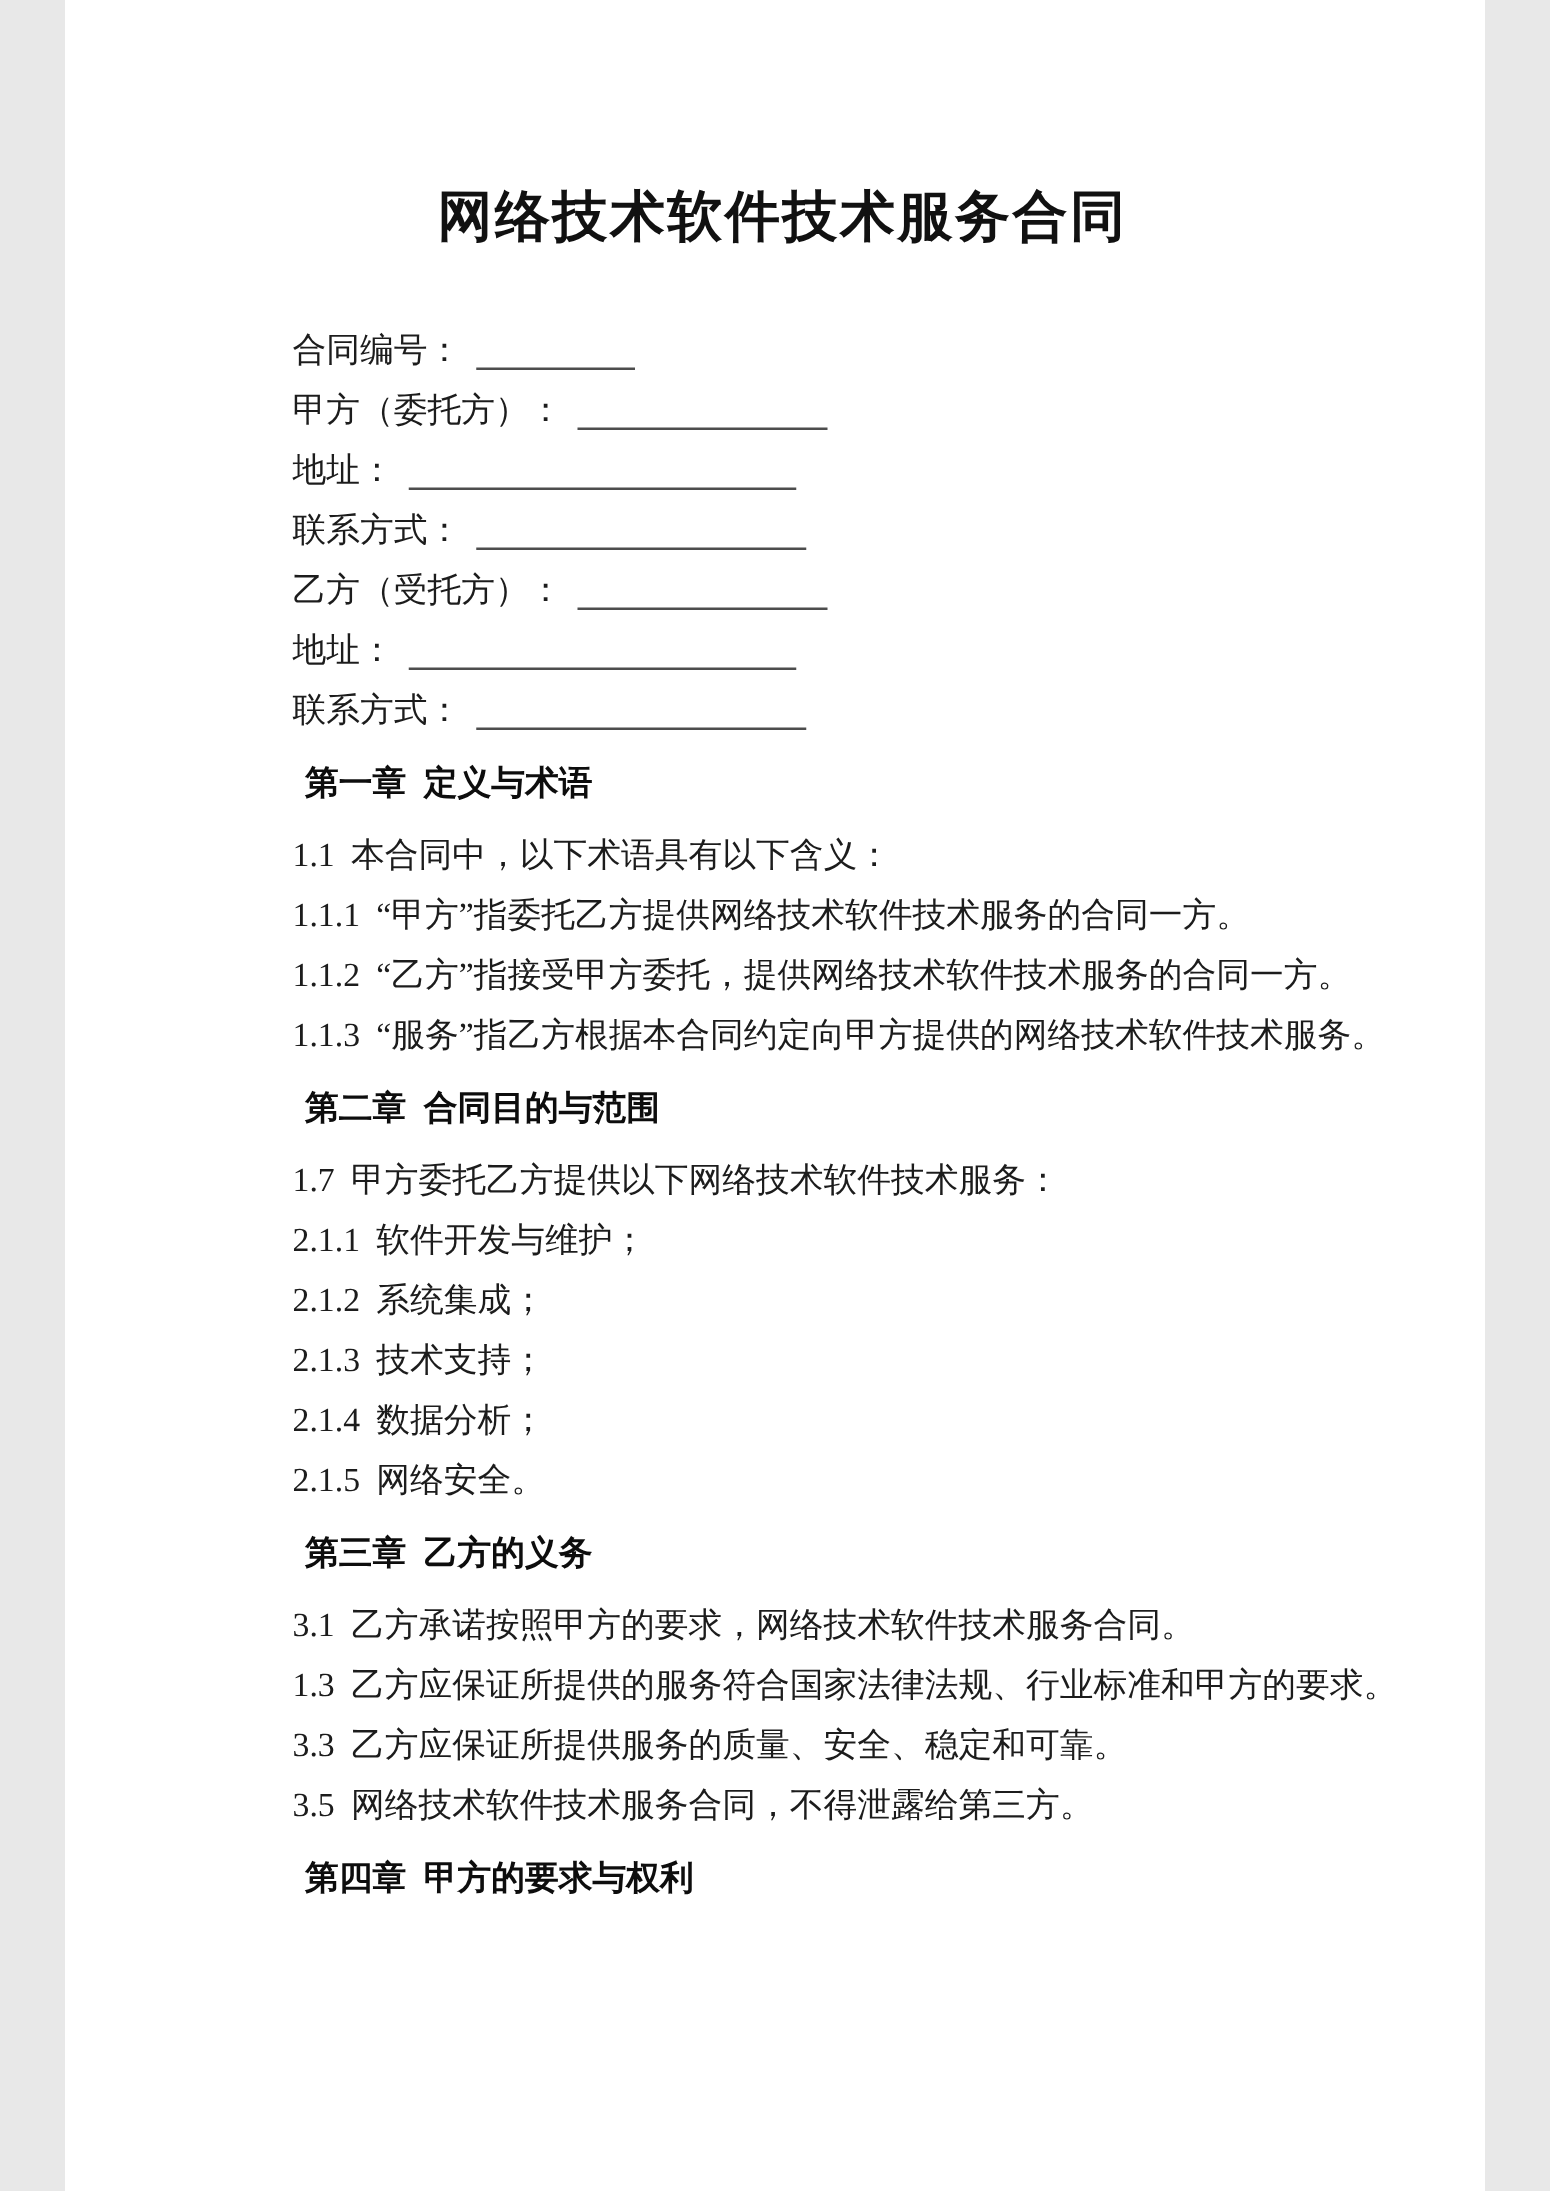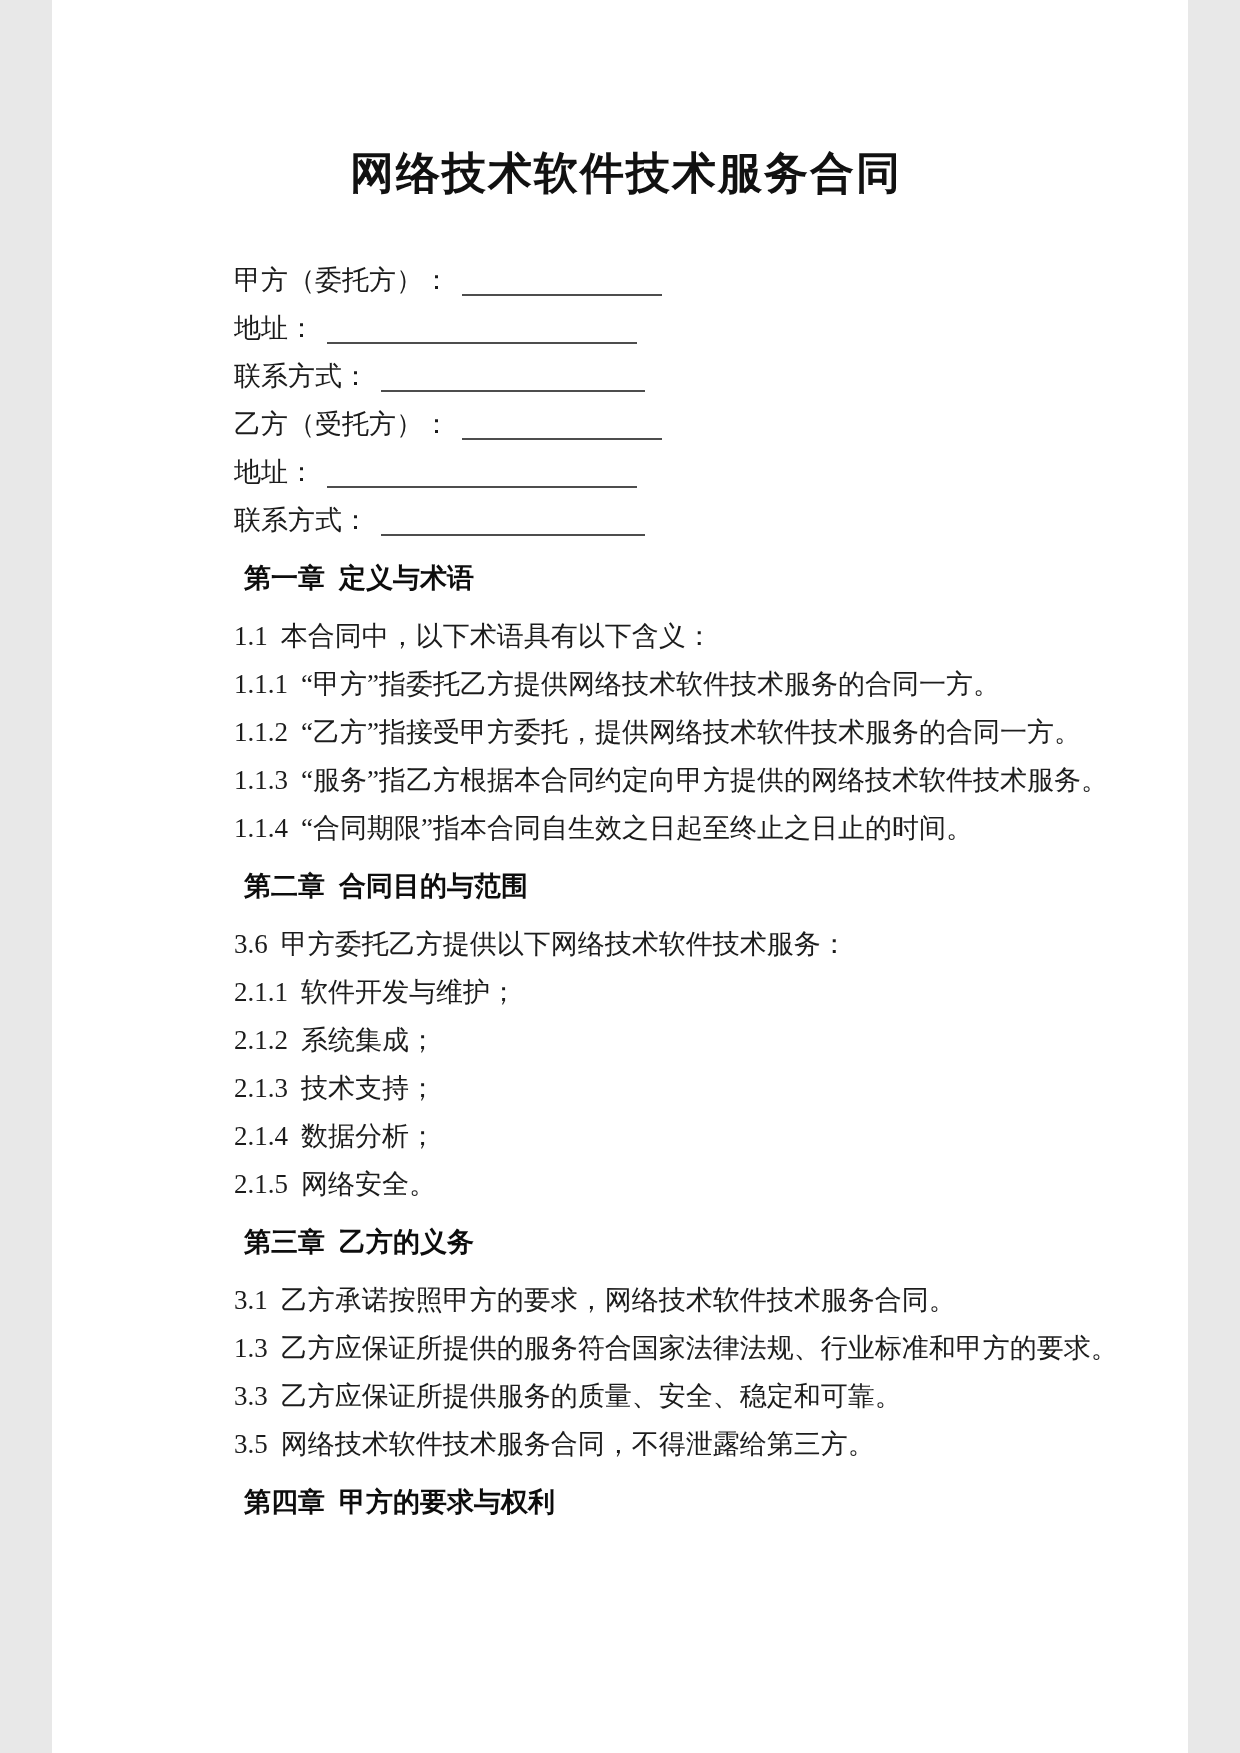--- a/index.html
+++ b/index.html
@@ -59,20 +59,23 @@
 </style>
 </head>
 <body>
 
 <div class="page">
 
   <h1 class="title">网络技术软件技术服务合同</h1>
 
   <div>
     <p class="line">
+      <span>合同编号：</span><span class="blank w127"></span>
+    </p>
+    <p class="line">
       <span>甲方（委托方）：</span><span class="blank w200"></span>
     </p>
     <p class="line">
       <span>地址：</span><span class="blank w310"></span>
     </p>
     <p class="line">
       <span>联系方式：</span><span class="blank w264"></span>
     </p>
     <p class="line">
       <span>乙方（受托方）：</span><span class="blank w200"></span>
@@ -94,31 +97,28 @@
     </p>
     <p class="line">
       <span class="num">1.1.1</span><span>“甲方”指委托乙方提供网络技术软件技术服务的合同一方。</span>
     </p>
     <p class="line">
       <span class="num">1.1.2</span><span>“乙方”指接受甲方委托，提供网络技术软件技术服务的合同一方。</span>
     </p>
     <p class="line">
       <span class="num">1.1.3</span><span>“服务”指乙方根据本合同约定向甲方提供的网络技术软件技术服务。</span>
     </p>
-    <p class="line">
-      <span class="num">1.1.4</span><span>“合同期限”指本合同自生效之日起至终止之日止的时间。</span>
-    </p>
   </div>
 
   <div>
     <h2 class="heading">
       <span class="hnum">第二章</span><span>合同目的与范围</span>
     </h2>
     <p class="line">
-      <span class="num">3.6</span><span>甲方委托乙方提供以下网络技术软件技术服务：</span>
+      <span class="num">1.7</span><span>甲方委托乙方提供以下网络技术软件技术服务：</span>
     </p>
     <p class="line">
       <span class="num">2.1.1</span><span>软件开发与维护；</span>
     </p>
     <p class="line">
       <span class="num">2.1.2</span><span>系统集成；</span>
     </p>
     <p class="line">
       <span class="num">2.1.3</span><span>技术支持；</span>
     </p>

